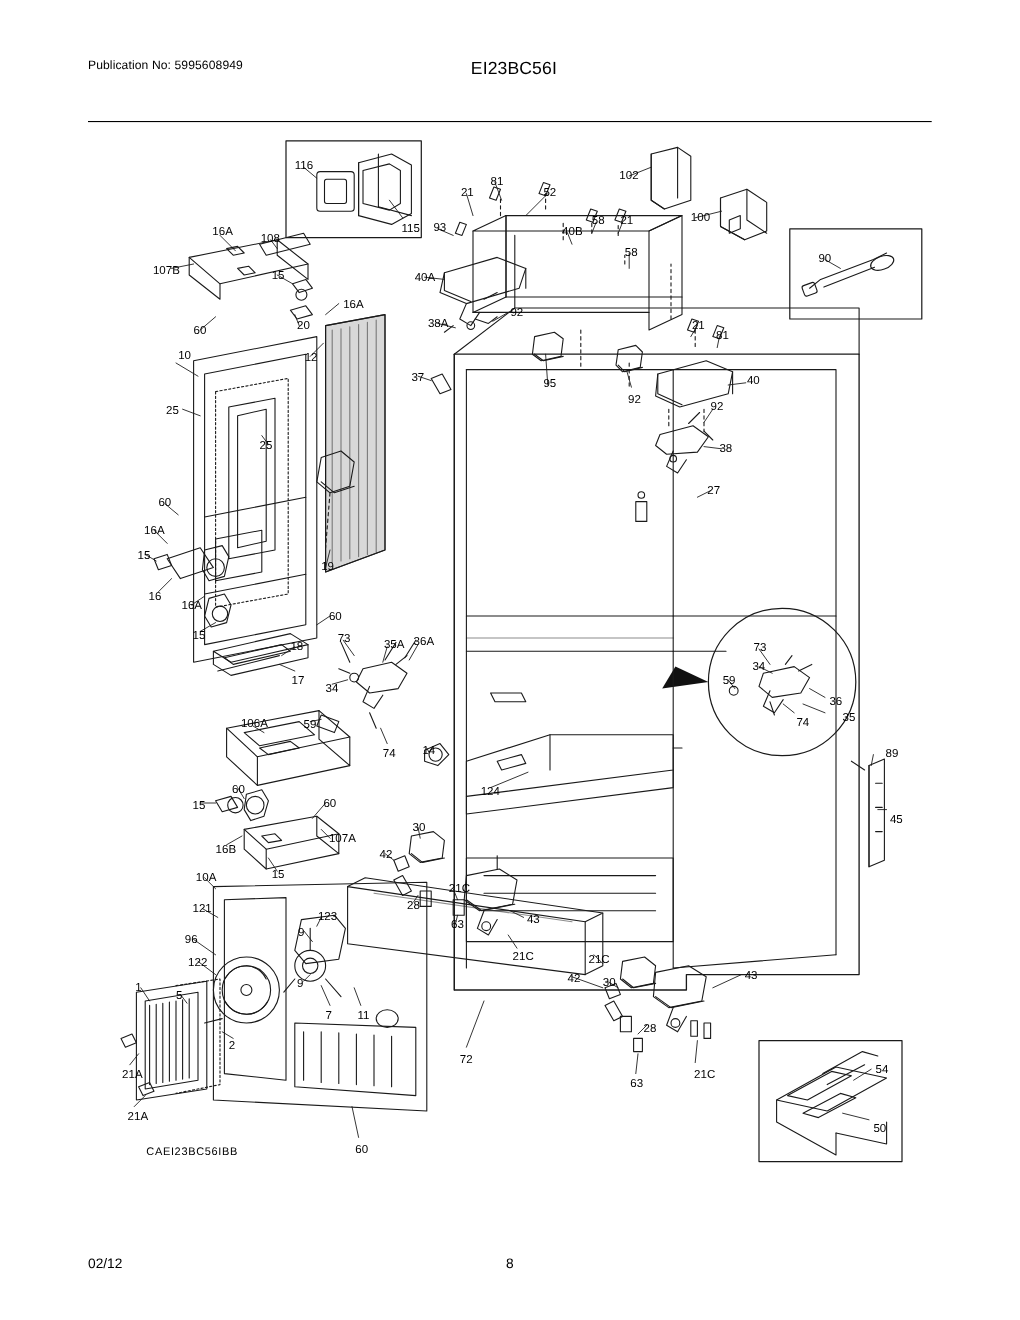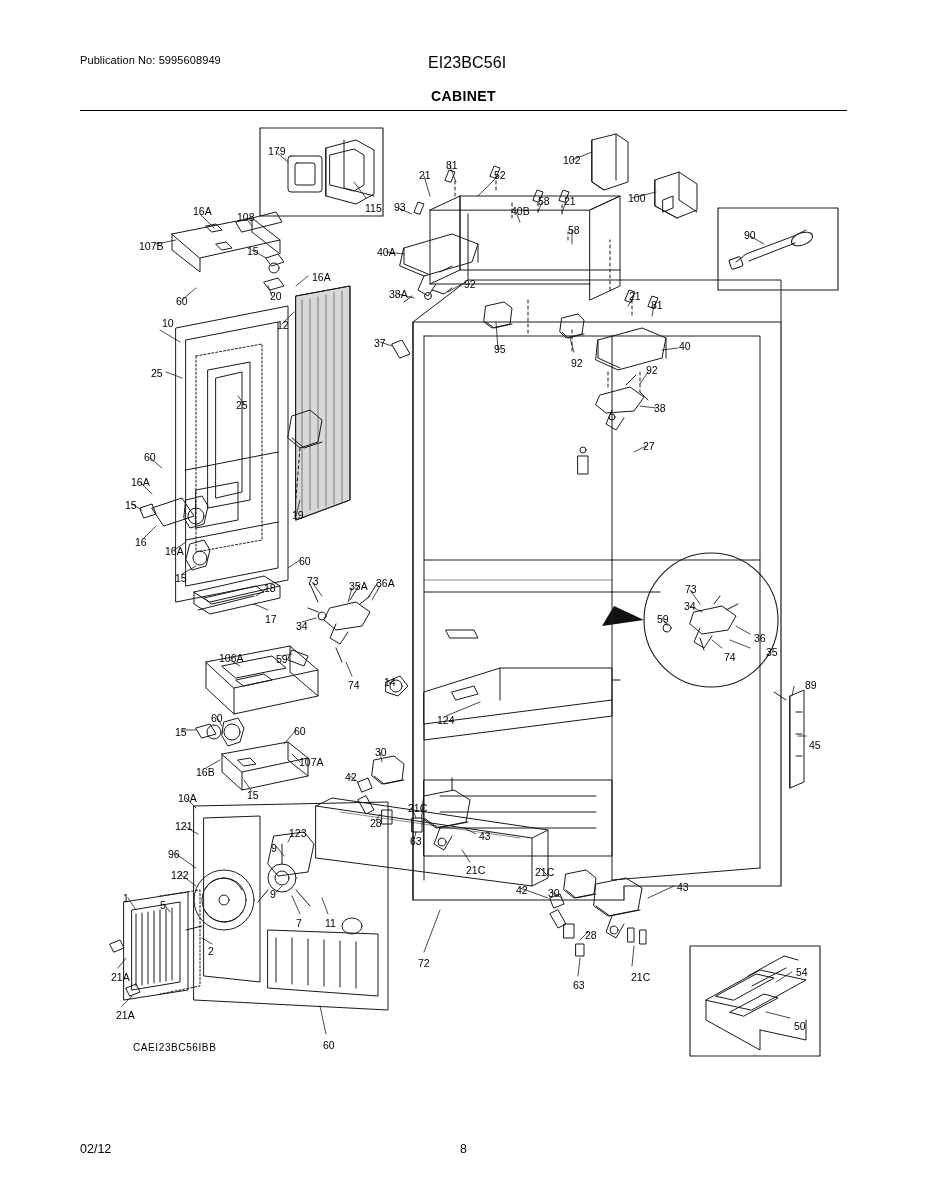--- a/index.html
+++ b/index.html
@@ -92,21 +92,20 @@
     pointer-events: none;
   }
 </style>
 </head>
 <body>
 
 <div class="page">
 
   <div class="hdr-left">Publication No: 5995608949</div>
   <div class="hdr-model">EI23BC56I</div>
-  <div class="hdr-title">CABINET</div>
   <div class="hdr-rule"></div>
 
   <svg class="art" viewBox="0 0 927 1200" xmlns="http://www.w3.org/2000/svg">
     <g fill="none" stroke="#1a1a1a" stroke-width="1" stroke-linejoin="round" stroke-linecap="round">
 
       <rect x="260" y="128" width="123" height="88" stroke-width="1.1"></rect>
 
       <rect x="288" y="156" width="34" height="36" rx="3"></rect>
       <rect x="295" y="163" width="20" height="22" rx="2"></rect>
       <path d="M326 148 l30 -8 18 10 0 44 -18 10 -30 -8 z"></path>
@@ -465,21 +464,21 @@
       <path d="M578 976 L580 958" stroke-width="0.8"></path>
       <path d="M632 966 L634 946" stroke-width="0.8"></path>
       <path d="M424 952 L440 910" stroke-width="0.8"></path>
       <path d="M792 972 L776 982" stroke-width="0.8"></path>
       <path d="M790 1018 L766 1012" stroke-width="0.8"></path>
       <path d="M750 236 L764 244" stroke-width="0.8"></path>
     </g>
   </svg>
 
   <div id="callouts">
-      <div class="cal" style="left: 268px; top: 146px;">179</div>
+      <div class="cal" style="left: 268px; top: 146px;">116</div>
       <div class="cal" style="left: 237px; top: 212px;">108</div>
       <div class="cal" style="left: 365px; top: 203px;">115</div>
       <div class="cal" style="left: 193px; top: 206px;">16A</div>
       <div class="cal" style="left: 139px; top: 241px;">107B</div>
       <div class="cal" style="left: 247px; top: 246px;">15</div>
       <div class="cal" style="left: 312px; top: 272px;">16A</div>
       <div class="cal" style="left: 270px; top: 291px;">20</div>
       <div class="cal" style="left: 176px; top: 296px;">60</div>
       <div class="cal" style="left: 277px; top: 320px;">12</div>
       <div class="cal" style="left: 162px; top: 318px;">10</div>

